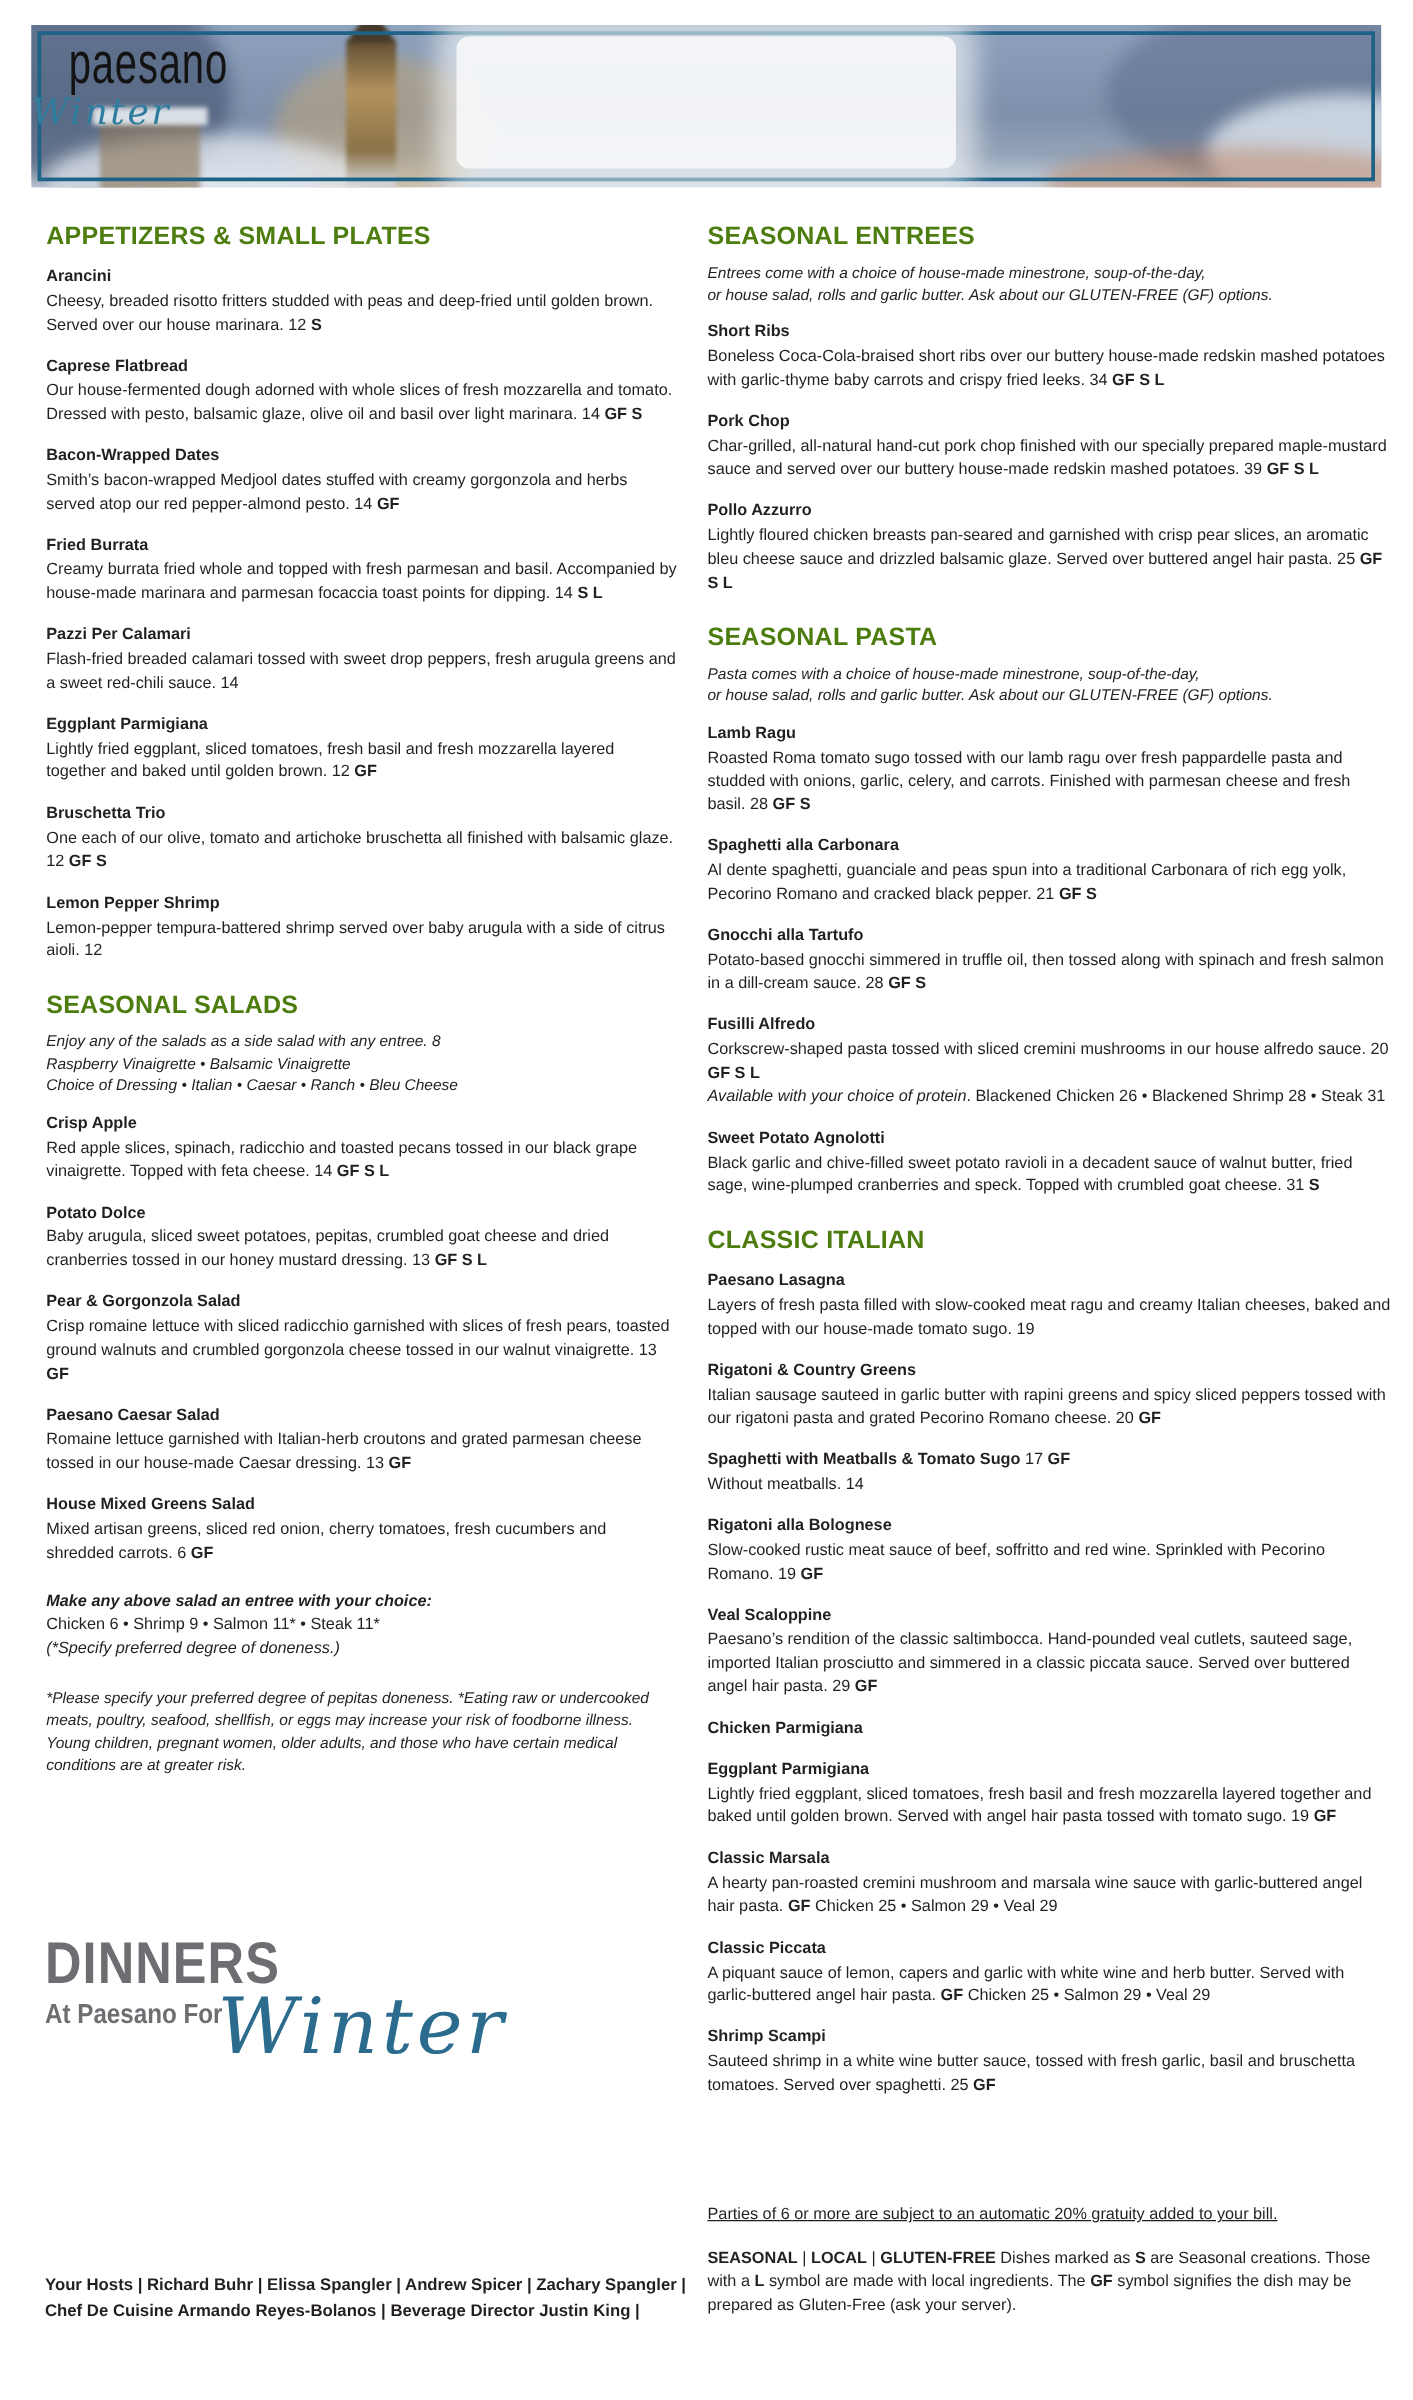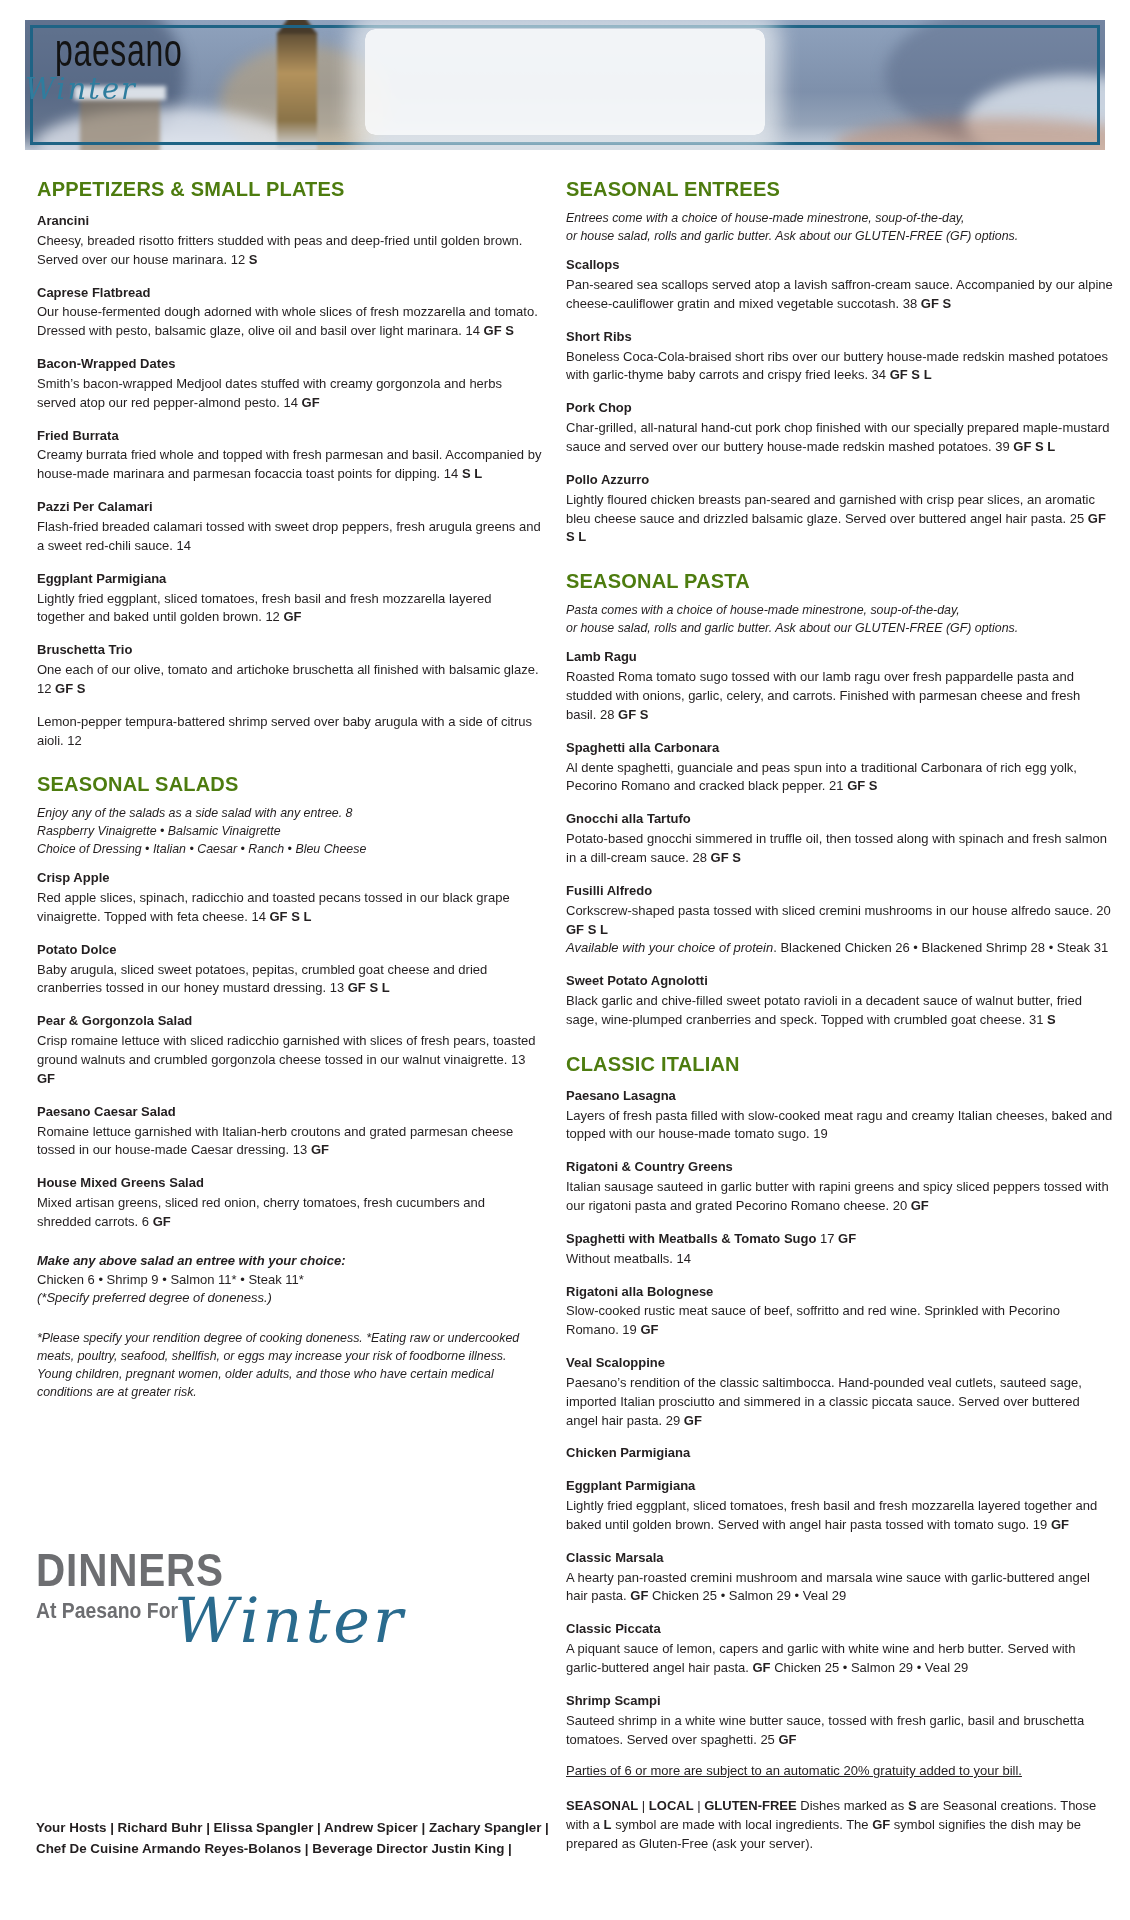--- a/index.html
+++ b/index.html
@@ -109,20 +109,21 @@
           </div>
           <div class="menu-item">
             <div class="item-name"><b>Eggplant Parmigiana</b></div>
             <div class="item-desc"><span>Lightly fried eggplant, sliced tomatoes, fresh basil and fresh mozzarella layered together and baked until golden brown. 12 </span><span style="font-weight: bold;">GF</span></div>
           </div>
           <div class="menu-item">
             <div class="item-name"><b>Bruschetta Trio</b></div>
             <div class="item-desc"><span>One each of our olive, tomato and artichoke bruschetta all finished with balsamic glaze. 12 </span><span style="font-weight: bold;">GF S</span></div>
           </div>
           <div class="menu-item">
+            <div class="item-name"><b>Lemon Pepper Shrimp</b></div>
             <div class="item-desc"><span>Lemon-pepper tempura-battered shrimp served over baby arugula with a side of citrus aioli. 12</span></div>
           </div>
         </div>
       </div>
       <div class="section">
         <div class="section-title">SEASONAL SALADS</div>
         <div class="section-intro">Enjoy any of the salads as a side salad with any entree. 8</div>
         <div class="section-intro">Raspberry Vinaigrette • Balsamic Vinaigrette</div>
         <div class="section-intro">Choice of Dressing • Italian • Caesar • Ranch • Bleu Cheese</div>
         <div class="items">
@@ -143,33 +144,29 @@
             <div class="item-desc"><span>Romaine lettuce garnished with Italian-herb croutons and grated parmesan cheese tossed in our house-made Caesar dressing. 13 </span><span style="font-weight: bold;">GF</span></div>
           </div>
           <div class="menu-item">
             <div class="item-name"><b>House Mixed Greens Salad</b></div>
             <div class="item-desc"><span>Mixed artisan greens, sliced red onion, cherry tomatoes, fresh cucumbers and shredded carrots. 6 </span><span style="font-weight: bold;">GF</span></div>
           </div>
         </div>
         <div class="section-note gap"><span style="font-weight: bold; font-style: italic;">Make any above salad an entree with your choice:</span></div>
         <div class="section-note"><span>Chicken 6 • Shrimp 9 • Salmon 11* • Steak 11*</span></div>
         <div class="section-note"><span style="font-style: italic;">(*Specify preferred degree of doneness.)</span></div>
-        <div class="section-note small gap"><span style="font-style: italic;">*Please specify your rendition degree of cooking doneness. *Eating raw or undercooked meats, poultry, seafood, shellfish, or eggs may increase your risk of foodborne illness. Young children, pregnant women, older adults, and those who have certain medical conditions are at greater risk.</span></div>
+        <div class="section-note small gap"><span style="font-style: italic;">*Please specify your preferred degree of pepitas doneness. *Eating raw or undercooked meats, poultry, seafood, shellfish, or eggs may increase your risk of foodborne illness. Young children, pregnant women, older adults, and those who have certain medical conditions are at greater risk.</span></div>
       </div>
     </div>
   <div id="right-col" class="col">
       <div class="section">
         <div class="section-title">SEASONAL ENTREES</div>
         <div class="section-intro">Entrees come with a choice of house-made minestrone, soup-of-the-day,</div>
         <div class="section-intro">or house salad, rolls and garlic butter. Ask about our GLUTEN-FREE (GF) options.</div>
         <div class="items">
-          <div class="menu-item">
-            <div class="item-name"><b>Scallops</b></div>
-            <div class="item-desc"><span>Pan-seared sea scallops served atop a lavish saffron-cream sauce. Accompanied by our alpine cheese-cauliflower gratin and mixed vegetable succotash. 38 </span><span style="font-weight: bold;">GF S</span></div>
-          </div>
           <div class="menu-item">
             <div class="item-name"><b>Short Ribs</b></div>
             <div class="item-desc"><span>Boneless Coca-Cola-braised short ribs over our buttery house-made redskin mashed potatoes with garlic-thyme baby carrots and crispy fried leeks. 34 </span><span style="font-weight: bold;">GF S L</span></div>
           </div>
           <div class="menu-item">
             <div class="item-name"><b>Pork Chop</b></div>
             <div class="item-desc"><span>Char-grilled, all-natural hand-cut pork chop finished with our specially prepared maple-mustard sauce and served over our buttery house-made redskin mashed potatoes. 39 </span><span style="font-weight: bold;">GF S L</span></div>
           </div>
           <div class="menu-item">
             <div class="item-name"><b>Pollo Azzurro</b></div>

